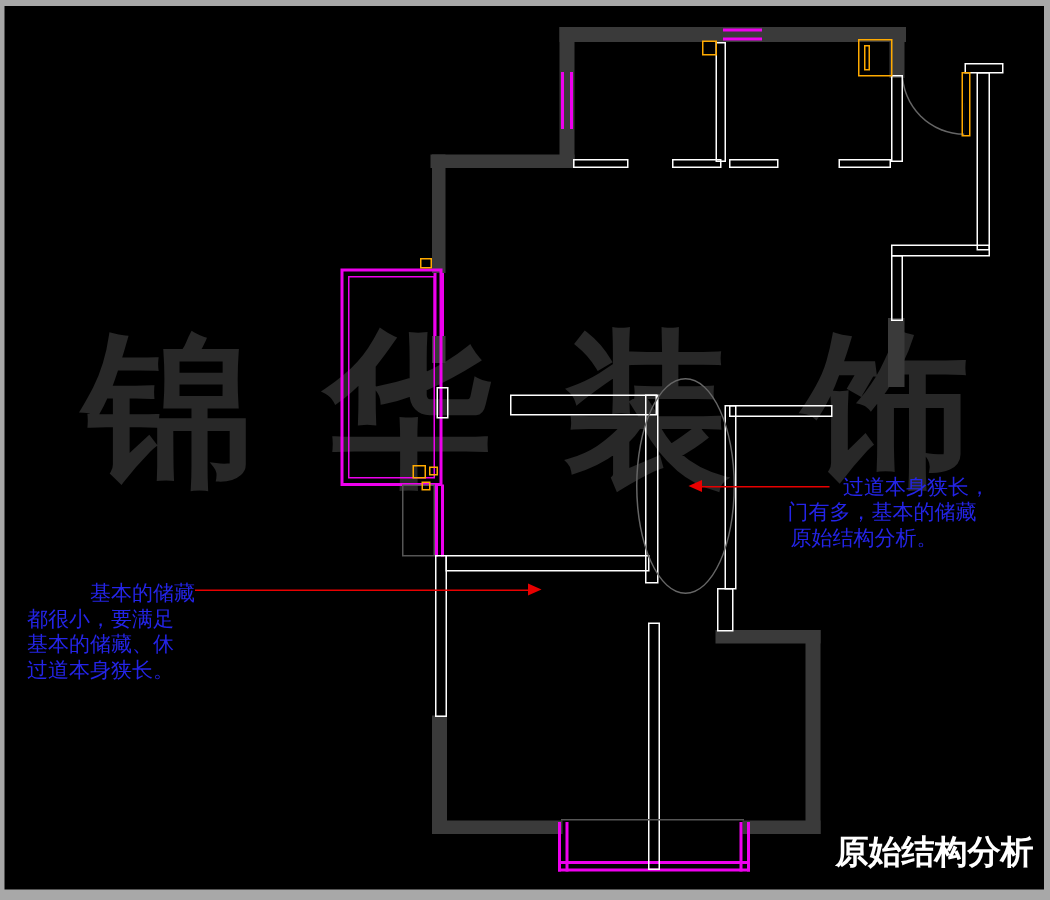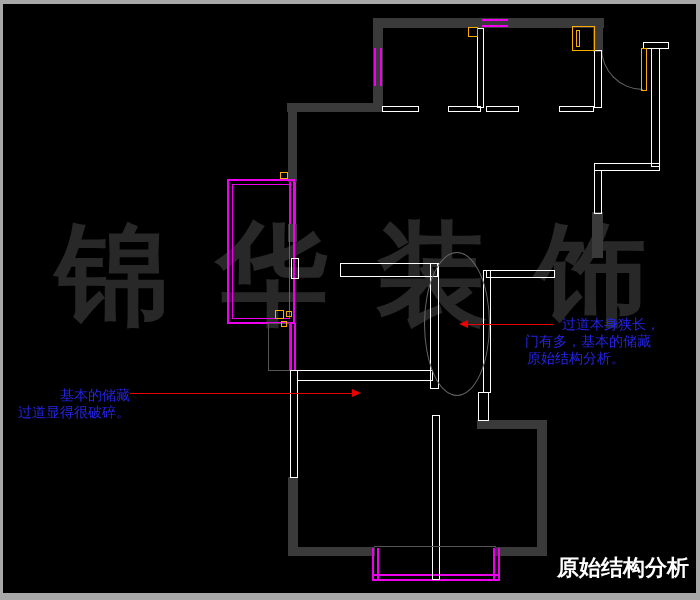--- a/index.html
+++ b/index.html
@@ -125,21 +125,23 @@
   <div class="door-arc"></div>
   <div class="highlight-ellipse"></div>
 
   <div class="leader l1"></div>
   <div class="arrow right-tip"></div>
   <div class="leader l2"></div>
   <div class="arrow left-tip"></div>
 
   <div class="note left">
     <div class="ind1">基本的储藏</div>
-    <div>过道显得很破碎。</div>
+    <div>都很小，要满足</div>
+    <div>基本的储藏、休</div>
+    <div>过道本身狭长。</div>
   </div>
 
   <div class="note right">
     <div class="ind1">过道本身狭长，</div>
     <div>门有多，基本的储藏</div>
     <div class="ind3">原始结构分析。</div>
   </div>
 
   <div class="drawing-title">原始结构分析</div>
 

